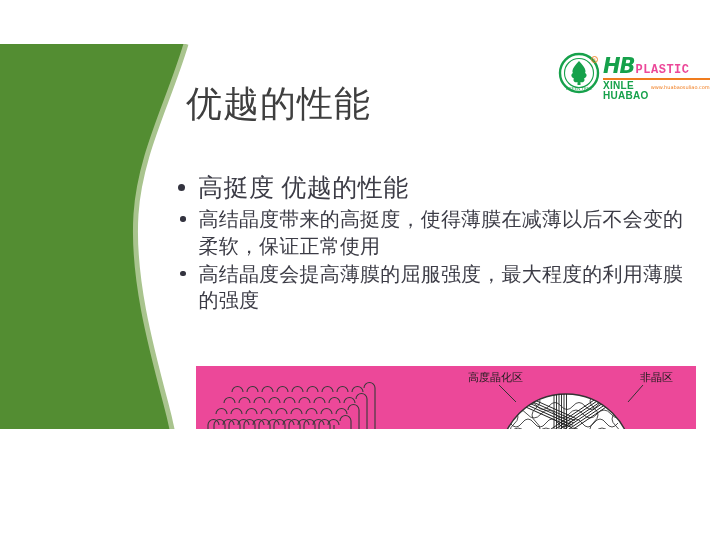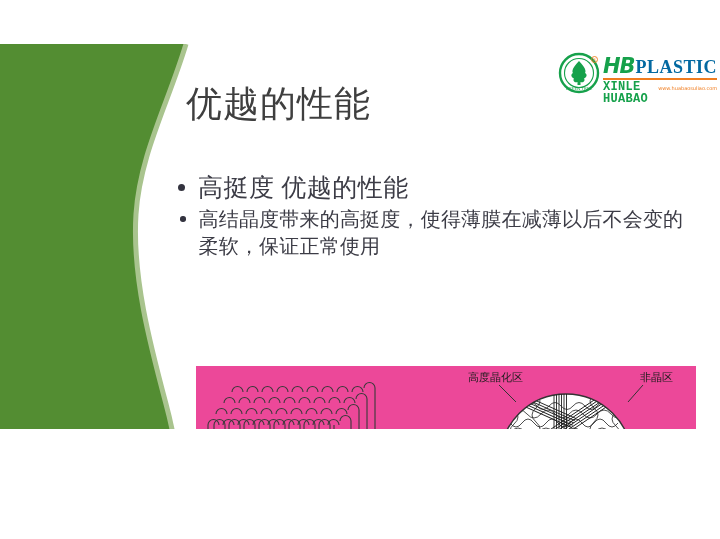--- a/index.html
+++ b/index.html
@@ -53,42 +53,42 @@
   }
   .logo-hb {
     font-family: "DejaVu Sans", sans-serif;
     font-weight: bold;
     font-style: italic;
     font-size: 21px;
     color: #16A14B;
     letter-spacing: -1px;
   }
   .logo-plastic {
-    font-family: Liberation Serif, serif;
+    font-family: Liberation Mono, monospace;
     font-weight: bold;
-    font-size: 18px;
-    color: #0369a1;
+    font-size: 12px;
+    color: #ec4899;
     letter-spacing: 0.5px;
     margin-left: 1px;
   }
   .logo-rule {
     height: 2px;
     background: #F07C1E;
     margin-top: 1px;
     width: 100%;
   }
   .logo-sub {
     display: flex;
     align-items: baseline;
     margin-top: 1px;
     line-height: 1;
   }
   .logo-sub-cn {
-    font-family: Liberation Mono, monospace;
-    font-size: 12px;
+    font-family: Liberation Sans, sans-serif;
+    font-size: 10px;
     font-weight: bold;
     color: #16A14B;
     letter-spacing: 0.3px;
   }
   .logo-sub-url {
     font-family: "DejaVu Sans", sans-serif;
     font-size: 5px;
     color: #F07C1E;
     margin-left: 2px;
   }
@@ -212,20 +212,24 @@
     <div class="bullet-row lvl1">
       <span class="dot"></span>
       <span class="btext">高挺度  优越的性能</span>
     </div>
 
     <div class="bullet-row lvl2">
       <span class="dot"></span>
       <span class="btext">高结晶度带来的高挺度，使得薄膜在减薄以后不会变的柔软，保证正常使用</span>
     </div>
 
+    <div class="bullet-row lvl2">
+      <span class="dot"></span>
+      <span class="btext">高结晶度会提高薄膜的屈服强度，最大程度的利用薄膜的强度</span>
+    </div>
 
   </div>
 
   <div class="figure">
     <svg width="500" height="168" viewBox="0 0 500 168">
 
       <line x1="0" y1="86" x2="500" y2="86" stroke="#E6E3DC" stroke-width="1"></line>
 
       <g stroke="#3A3A3A" fill="none" stroke-width="1.1">
 

